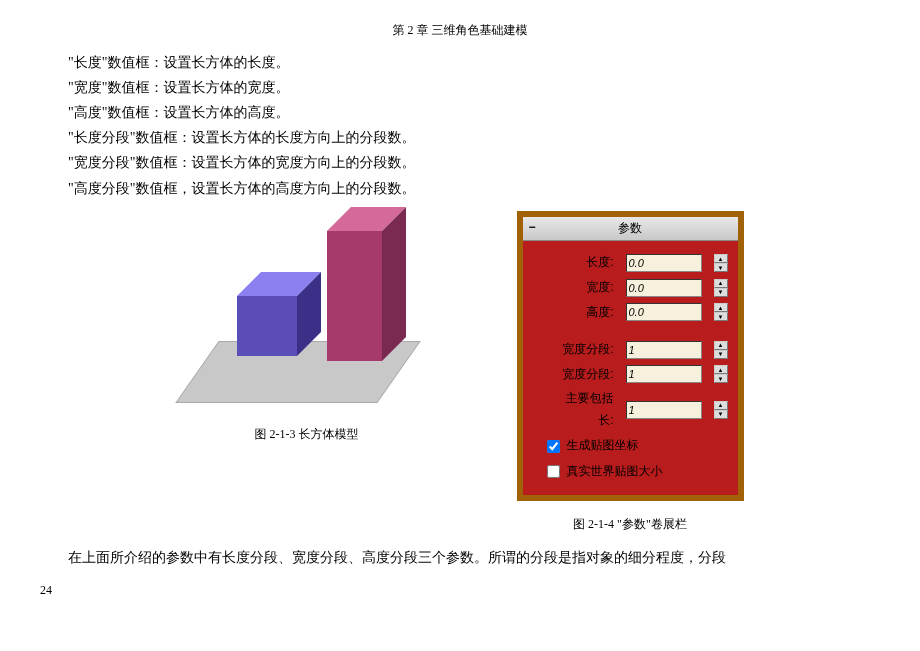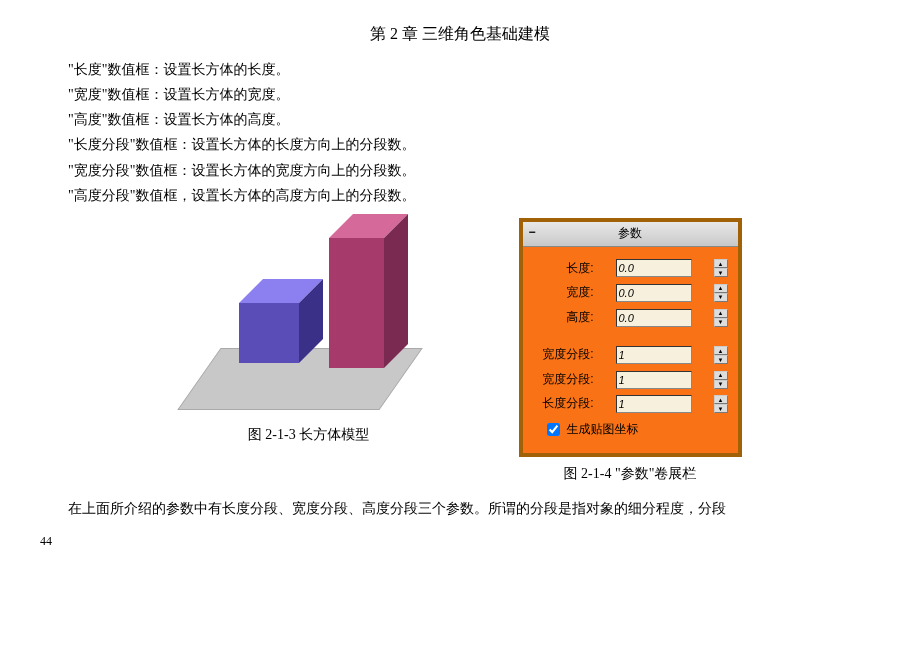--- a/index.html
+++ b/index.html
@@ -10,21 +10,21 @@
     line-height: 1.8;
     color: #000;
     background: #fff;
     width: 920px;
   }
   .page {
     padding: 20px 40px;
   }
   .chapter-header {
     text-align: center;
-    font-size: 16px;
+    font-size: 12px;
     margin-bottom: 8px;
   }
   .para {
     text-indent: 2em;
     margin: 0;
   }
   .bullet-list {
     margin: 0 0 10px 0;
     padding: 0;
   }
@@ -37,22 +37,22 @@
     justify-content: center;
     gap: 80px;
     margin: 10px 0;
   }
   .figure-col {
     display: flex;
     flex-direction: column;
     align-items: center;
   }
   .figure-caption {
-    margin-top: 4px;
-    font-size: 14px;
+    margin-top: 13px;
+    font-size: 12px;
   }
   
   .cuboid-scene {
     width: 260px;
     height: 200px;
     position: relative;
   }
   .ground {
     position: absolute;
     left: 20px;
@@ -121,22 +121,22 @@
     width: 24px;
     height: 130px;
     background: #7a2a50;
     left: 55px;
     top: 0;
     transform: skewY(-45deg) translateY(-12px);
   }
   
   .params-panel {
     width: 215px;
-    background: #f97316;
-    border: 4px solid #a16207;
+    background: #b91c1c;
+    border: 6px solid #a16207;
     font-family: "SimSun", sans-serif;
     font-size: 12px;
   }
   .panel-title {
     background: linear-gradient(#e8e8e8, #c8c8c8);
     text-align: center;
     padding: 1px 0;
     border-bottom: 1px solid #888;
     position: relative;
   }
@@ -148,21 +148,21 @@
     font-weight: bold;
   }
   .panel-body {
     padding: 8px 10px 10px 10px;
   }
   .param-row {
     display: flex;
     align-items: center;
     justify-content: flex-end;
     margin: 3px 0;
-    gap: 22px;
+    gap: 12px;
   }
   .param-label {
     text-align: right;
     flex: 0 0 60px;
   }
   .param-input {
     width: 70px;
     height: 16px;
     background: #f6f0dc;
     border: 1px inset #888;
@@ -280,33 +280,37 @@
           </div>
           <div class="param-row">
             <span class="param-label">宽度分段:</span>
             <input class="param-input" value="1" style="">
             <span class="spinner">
                 <button>▲</button>
                 <button>▼</button>
               </span>
           </div>
           <div class="param-row">
-            <span class="param-label">长度分段:</span>
+            <span class="param-label">主要包括长:</span>
             <input class="param-input" value="1" style="">
             <span class="spinner">
                 <button>▲</button>
                 <button>▼</button>
               </span>
           </div>
 
           <div class="checkbox-row">
             <input type="checkbox" checked="" style="">
             <span>生成贴图坐标</span>
+          </div>
+          <div class="checkbox-row">
+            <input type="checkbox" style="">
+            <span>真实世界贴图大小</span>
           </div>
         </div>
       </div>
       <div class="figure-caption">图 2-1-4 "参数"卷展栏</div>
     </div>
   </div>
 
   <p class="para">在上面所介绍的参数中有长度分段、宽度分段、高度分段三个参数。所谓的分段是指对象的细分程度，分段</p>
-  <div class="page-num">44</div>
+  <div class="page-num">24</div>
 </div>
 
 </body></html>

